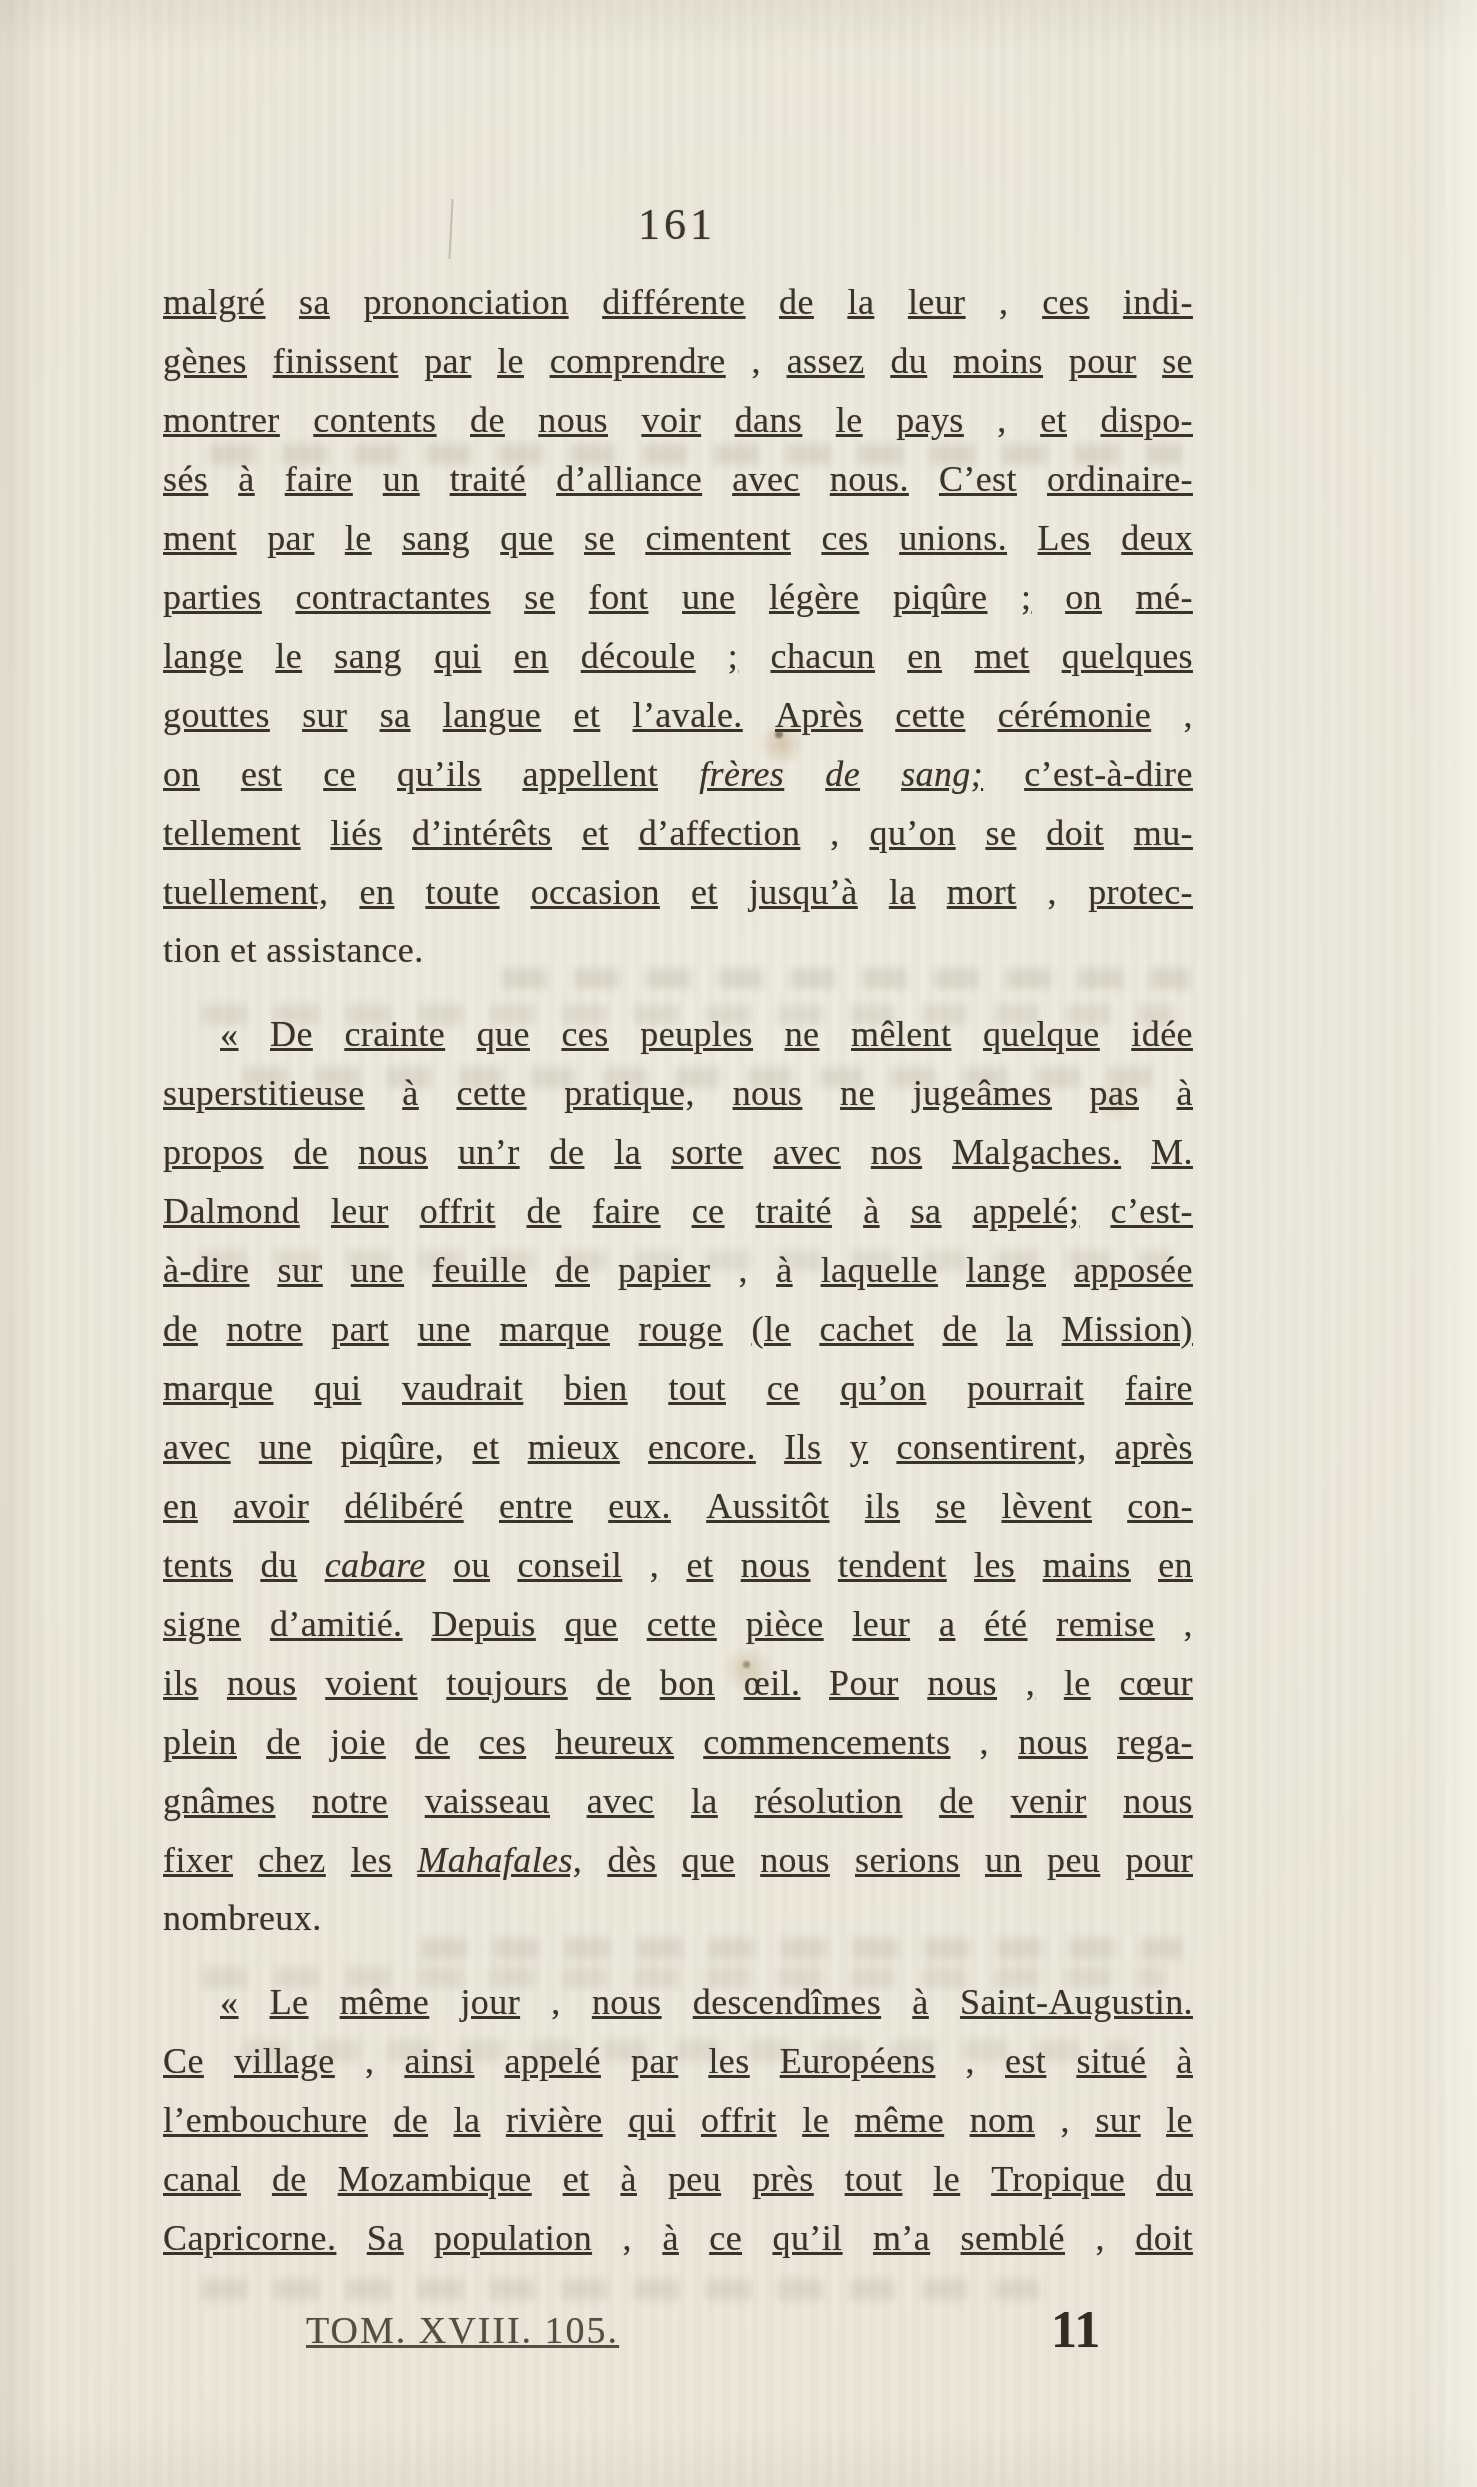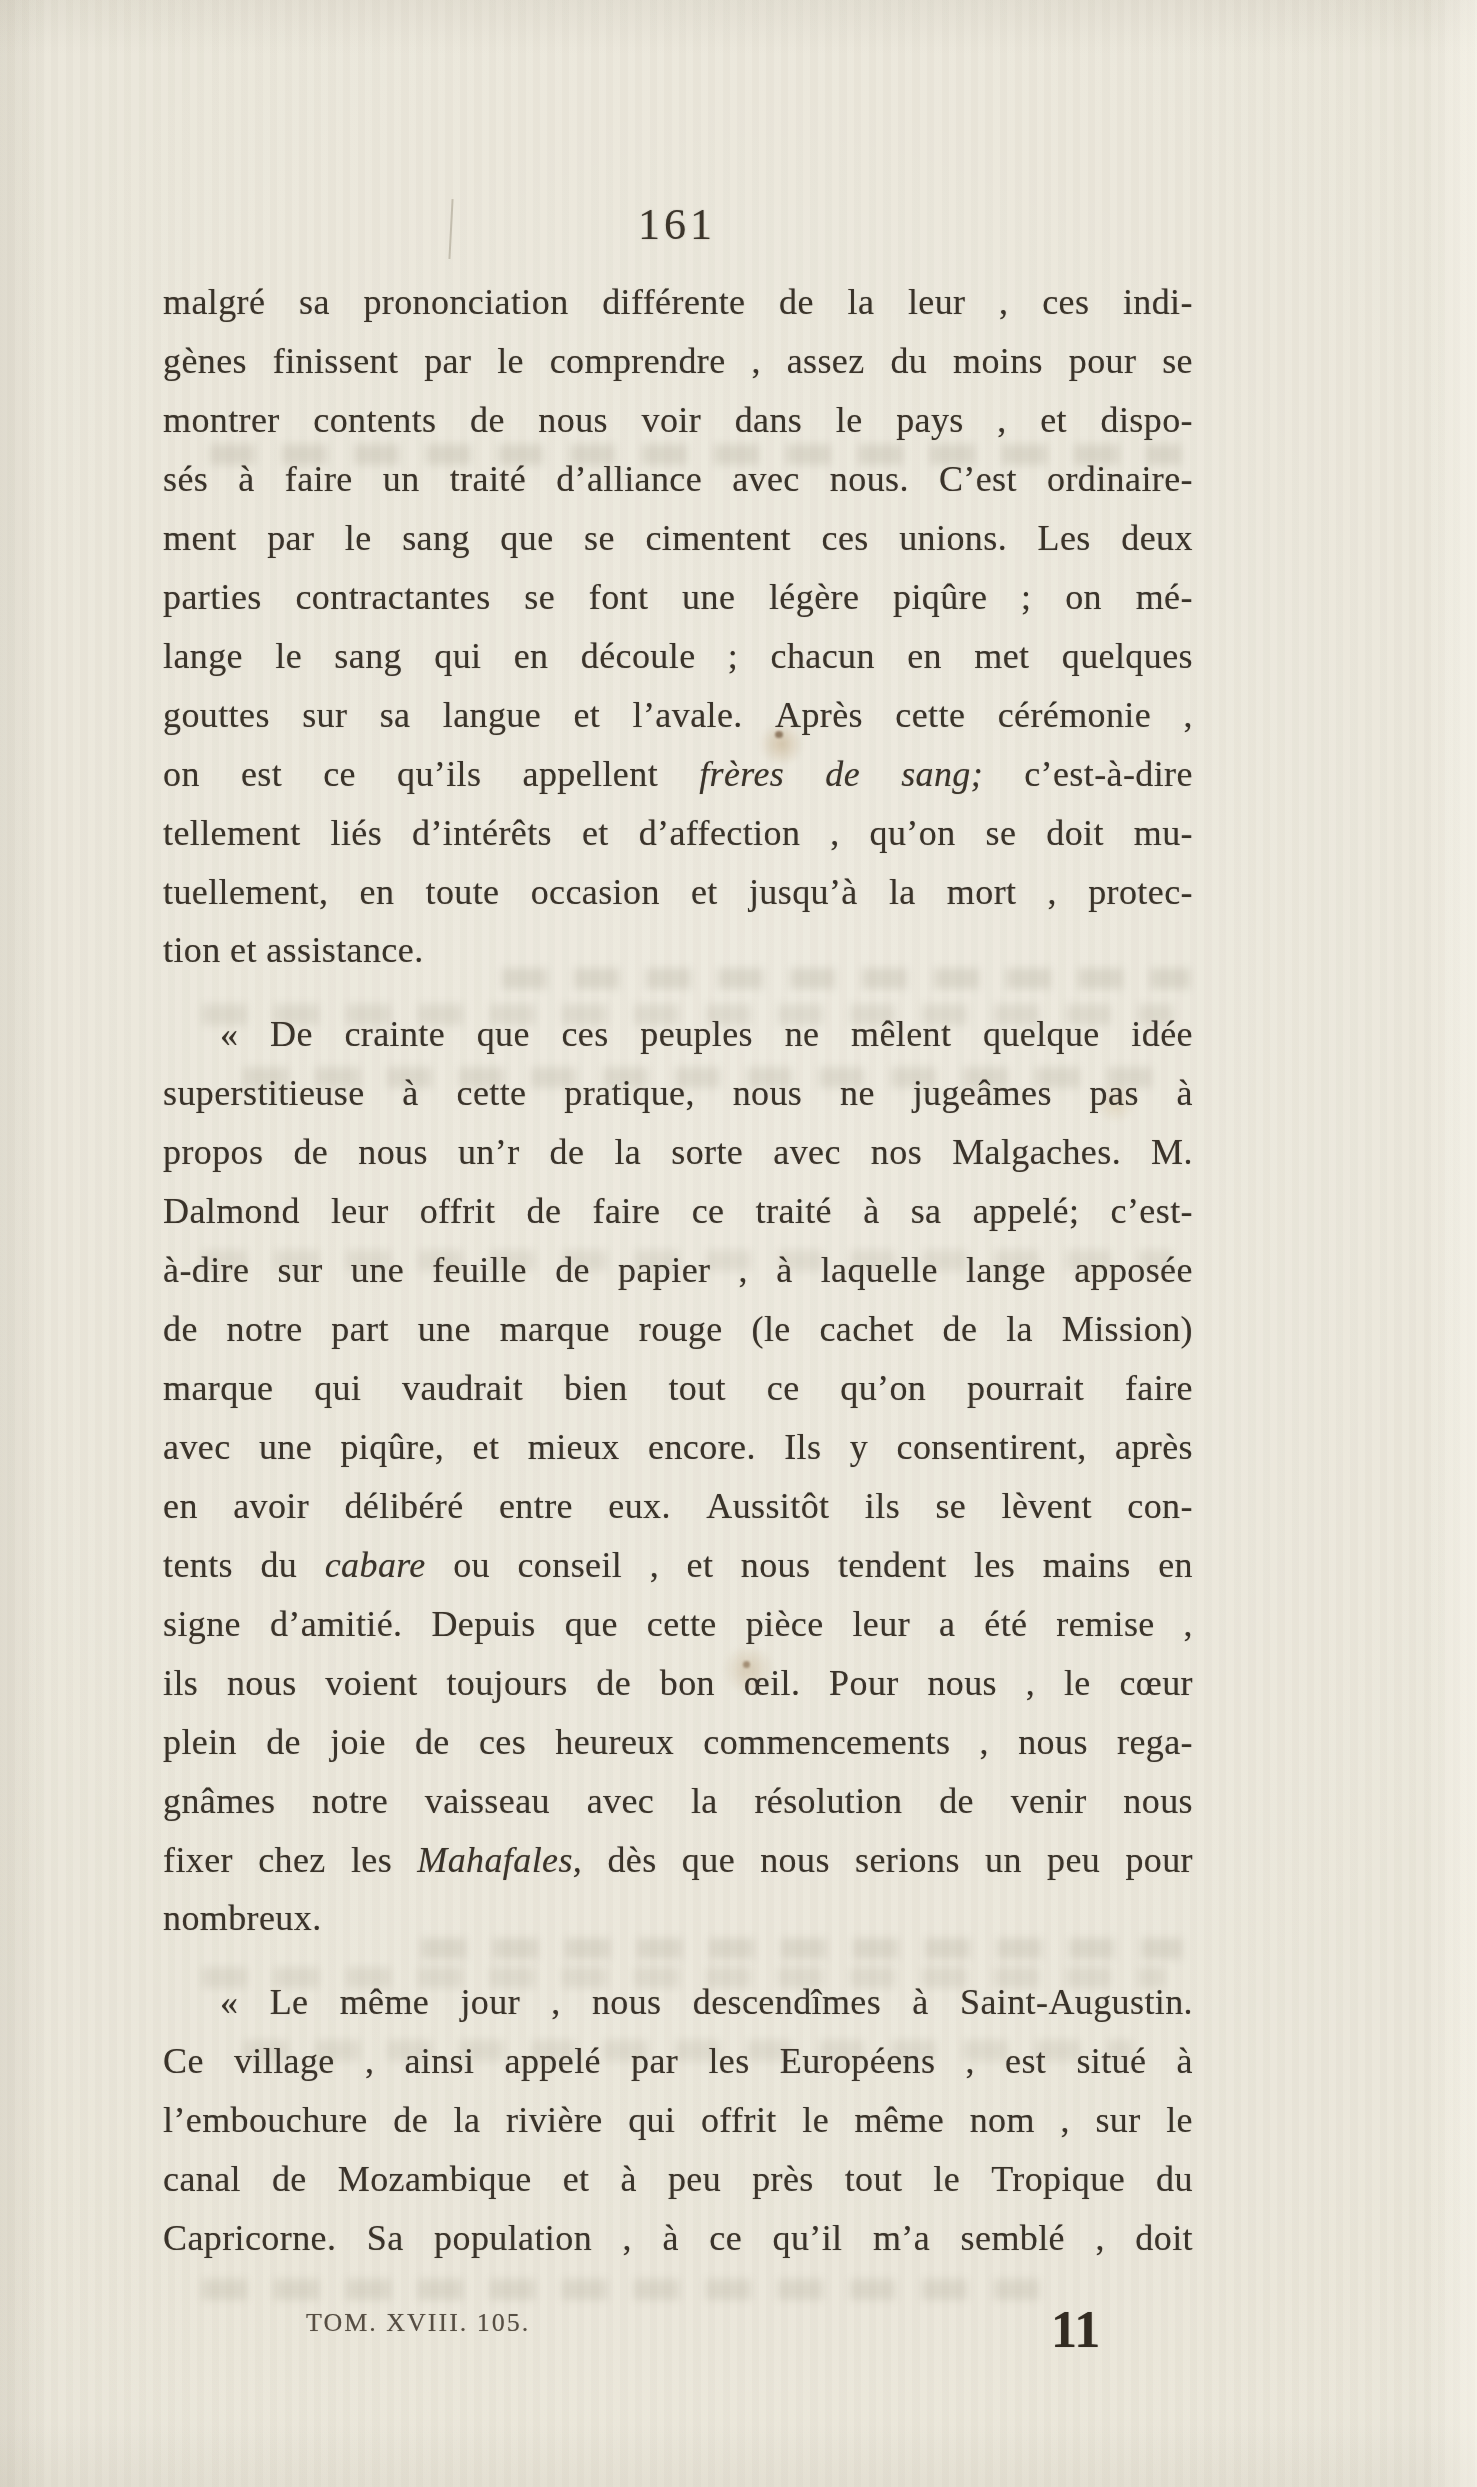--- a/index.html
+++ b/index.html
@@ -25,29 +25,29 @@
   .page-number{
     position:absolute;left:638px;top:199px;
     font-size:44px;letter-spacing:4px;color:#3c352b;
     text-shadow:0 0 1.2px rgba(60,53,43,.5);
   }
   .text-block{
     position:absolute;left:163px;top:272px;width:1030px;
     font-size:36px;letter-spacing:0.4px;
   }
   .line{height:59px;}
-  .jf{display:flex;justify-content:space-between;align-items:center;}
+  .jf{display:flex;justify-content:space-between;align-items:center;text-decoration:underline;}
   .plain{line-height:59px;}
   .ind{padding-left:57px;}
   .para{margin-top:24px;}
   .it{font-style:italic;}
   .footer-vol{
     position:absolute;left:306px;top:2308px;
-    font-size:26px;letter-spacing:2px;color:#4a4237;
-    opacity:.92;text-shadow:0 0 0.8px rgba(74,66,55,.5);
+    font-size:38px;letter-spacing:2px;color:#4a4237;
+    opacity:.92;text-shadow:0 0 0.8px rgba(74,66,55,.5);text-decoration:underline;
   }
   .footer-sig{
     position:absolute;left:1051px;top:2300px;
     font-size:52px;font-weight:bold;color:#332c22;
     text-shadow:0 0 0.8px rgba(51,44,34,.5);
   }
   .ghost{
     position:absolute;height:21px;filter:blur(4px);opacity:.42;
     background:repeating-linear-gradient(90deg, rgba(125,118,96,.38) 0 45px, rgba(125,118,96,0) 45px 72px);
   }

